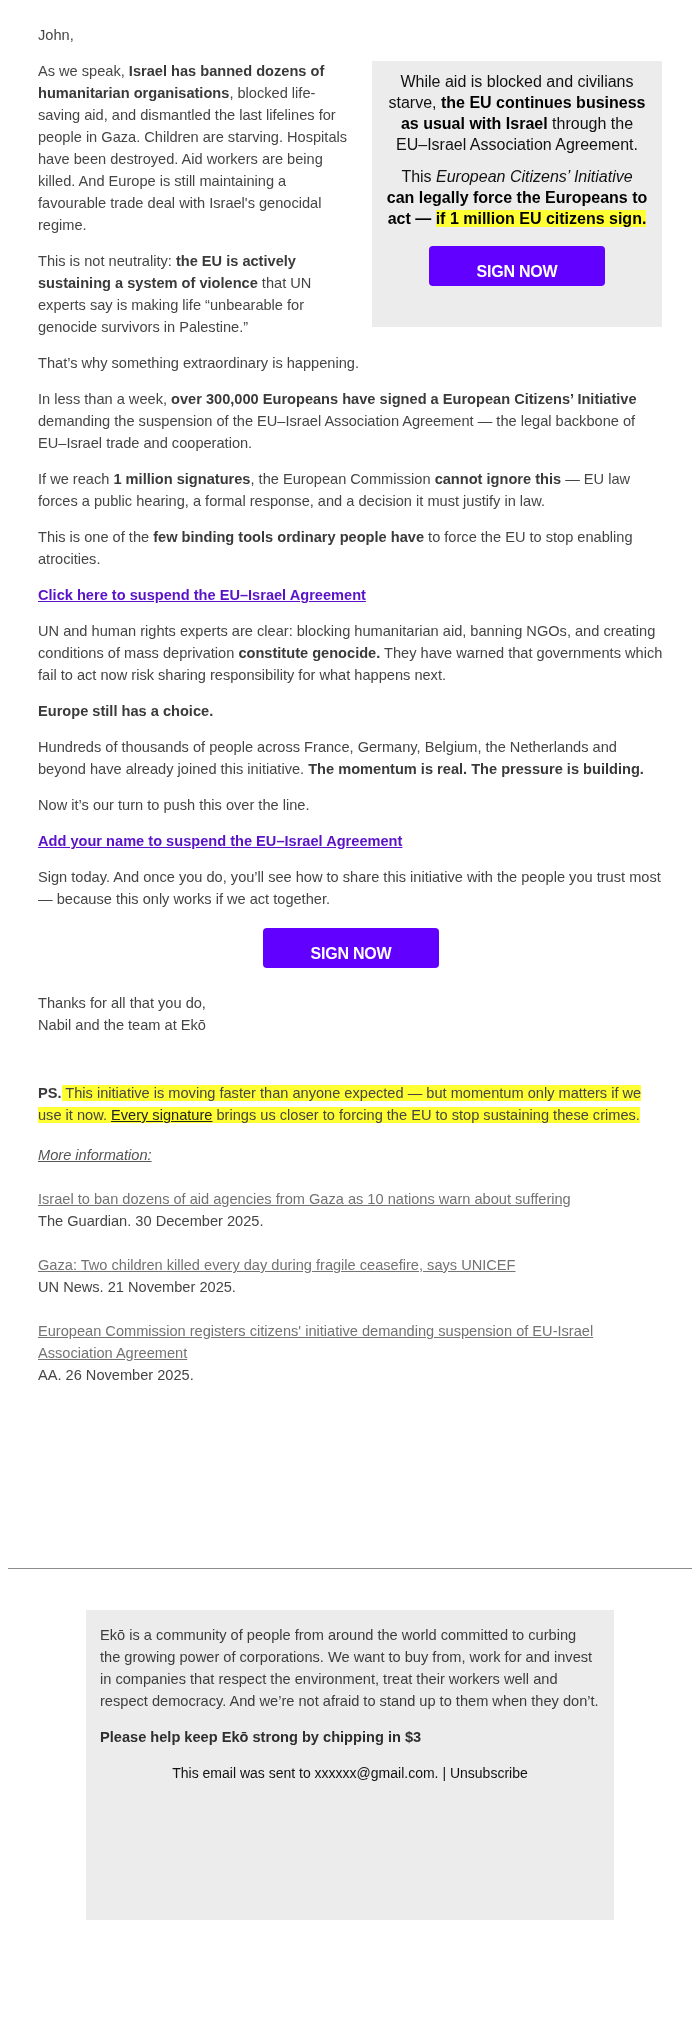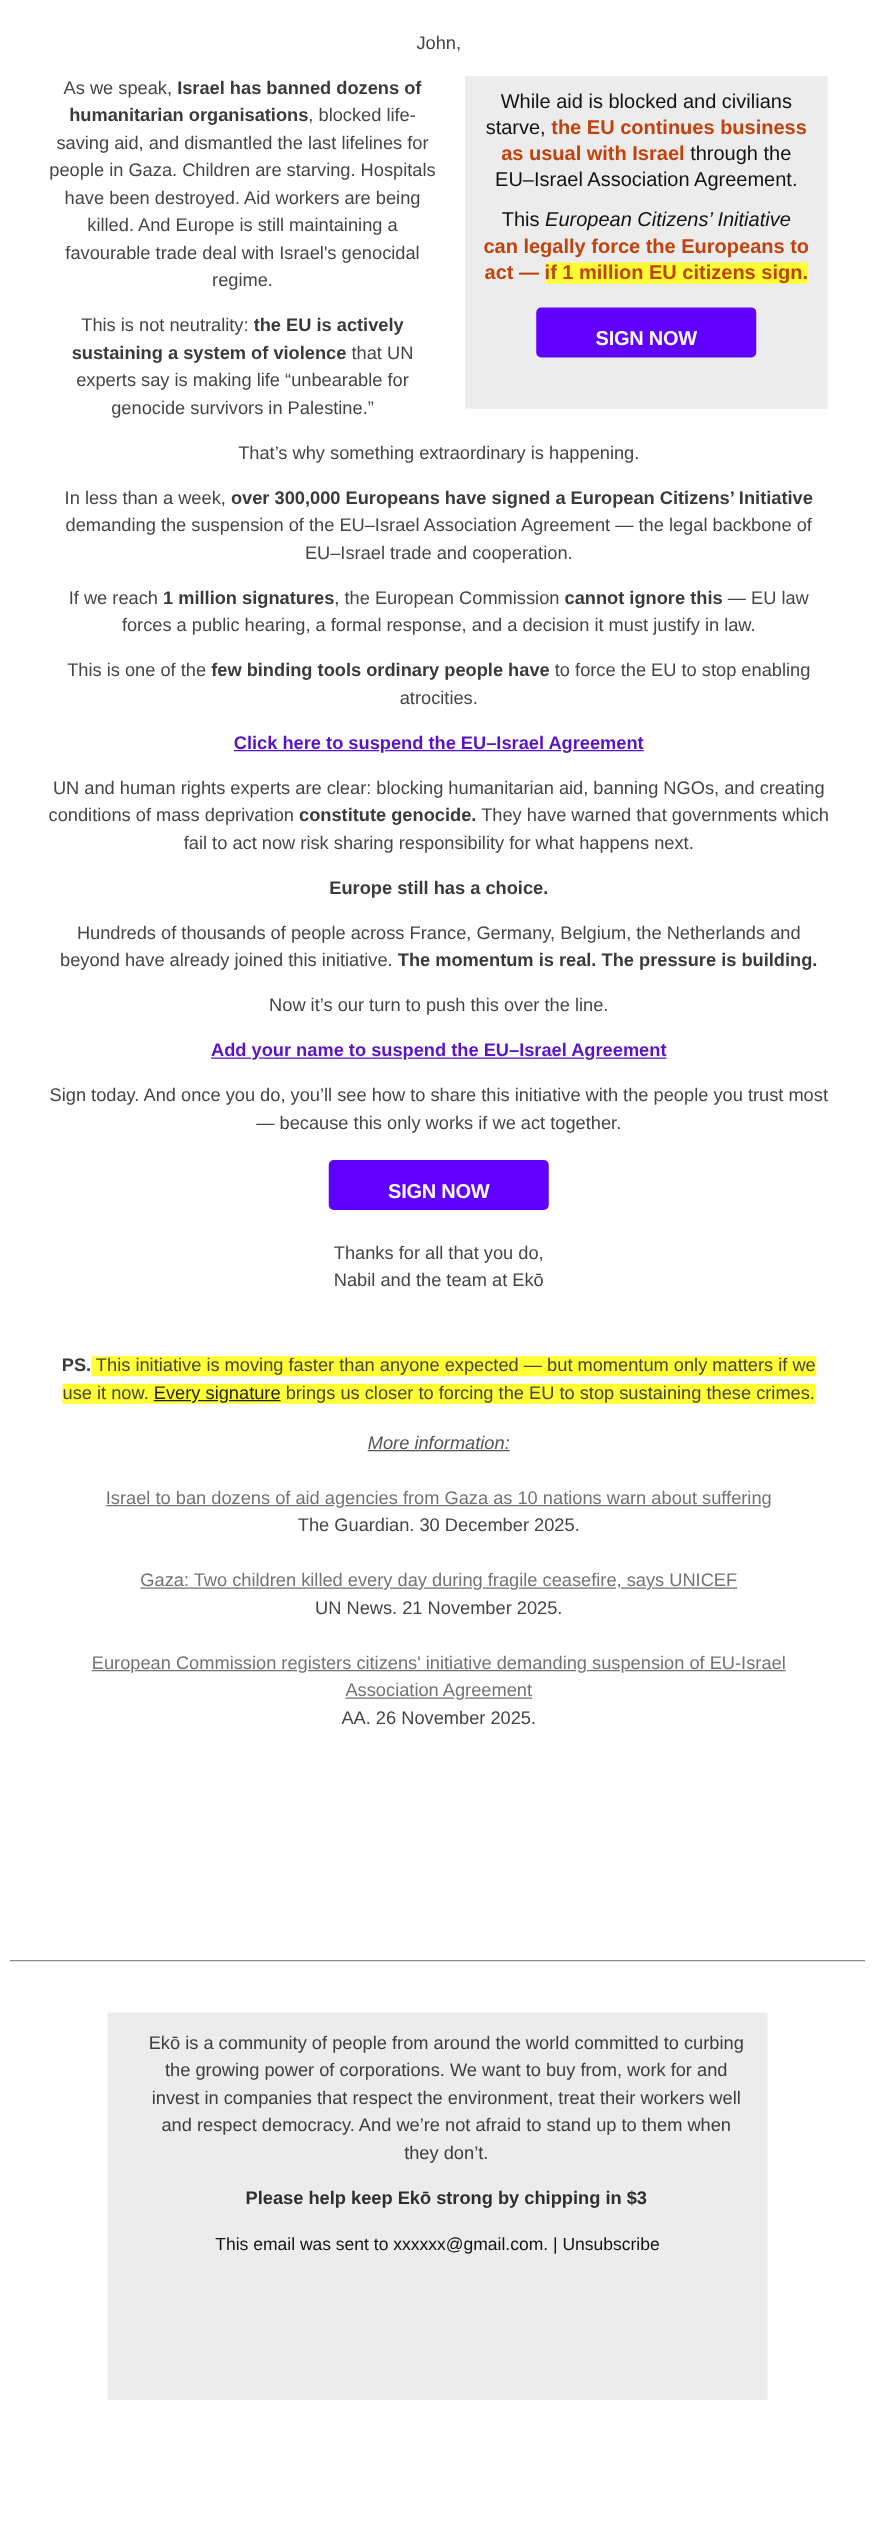--- a/index.html
+++ b/index.html
@@ -7,36 +7,36 @@
   body {
     width: 700px;
     height: 2033px;
     font-family: "Liberation Sans", sans-serif;
     color: #454545;
     font-size: 14.6px;
     line-height: 22px;
     position: relative;
   }
   .wrap { position: absolute; left: 38px; top: 24px; width: 626px; }
-  p { margin: 0 0 14px 0; text-align: center; }
+  p { margin: 0 0 14px 0; }
   b { color: #3a3a3a; }
   .float-box {
     float: right;
     width: 290px;
     margin: 1px 2px 14px 22px;
     background: #ececec;
     padding: 10px 14px 10px 14px;
     text-align: center;
     color: #111;
     font-size: 16px;
     line-height: 21px;
     height: 266px;
   }
   .float-box p { margin: 0 0 11px 0; }
-  .float-box b { color: #c2410c; }
+  .float-box b { color: #000000; }
   .hl { background: #ffff33; }
   .btn {
     display: inline-block;
     background: #6200ff;
     color: #ffffff;
     font-weight: bold;
     font-size: 16px;
     text-decoration: none;
     border-radius: 4px;
     text-align: center;
@@ -57,21 +57,21 @@
   .rule {
     position: absolute; left: 8px; top: 1568px; width: 684px; height: 0;
     border-top: 1px solid #8c8c8c;
   }
   .footer-box {
     position: absolute; left: 86px; top: 1610px; width: 528px; height: 310px;
     background: #ececec;
     padding: 14px 14px 0 14px;
     color: #3d3d3d;
   }
-  .footer-box p { margin: 0 0 14px 14px; }
+  .footer-box p { margin: 0 0 14px 0; }
   .footer-box b { color: #2e2e2e; }
   .footer-cta { text-align: center; margin-top: 32px; }
   .footer-cta .btn { width: 164px; }
   .sent { text-align: center; color: #111; font-size: 14px; margin-top: 2px; }
   .sent a { color: #111; text-decoration: none; }
 </style>
 </head>
 <body>
 
 <div class="wrap">

